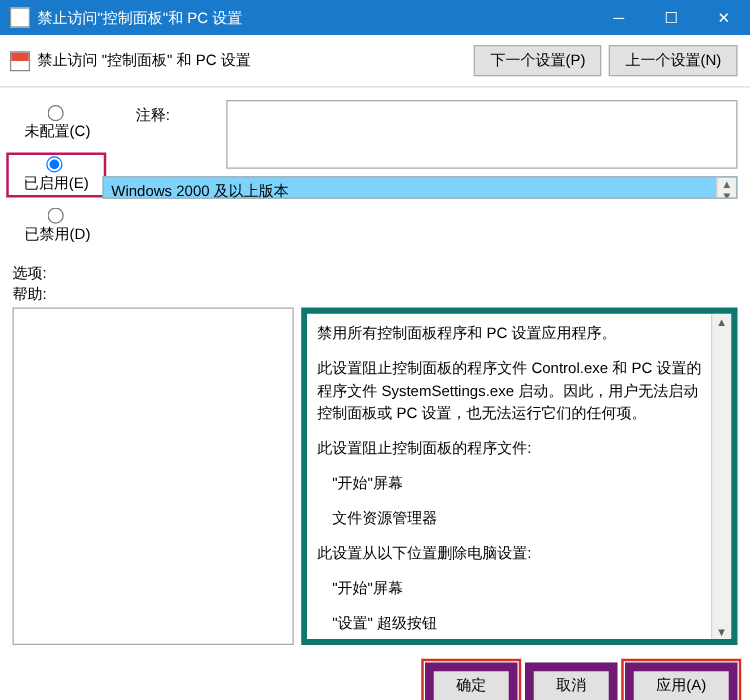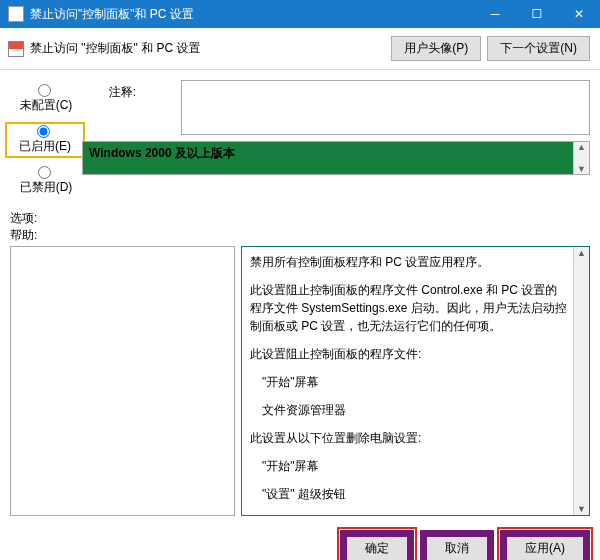--- a/index.html
+++ b/index.html
@@ -61,21 +61,21 @@
     }
     .radio-row {
       display: flex;
       align-items: center;
       margin-bottom: 8px;
       white-space: nowrap;
       flex-direction: column;
     }
     .radio-row input { margin-right: 4px; }
     .highlight-red {
-      border: 2px solid #eab308;
+      border: 2px solid #be185d;
       padding: 1px 3px;
       margin-left: -5px; margin-right: -3px;
     }
     .right-col { flex: 1; }
     .field-row {
       display: flex;
       margin-bottom: 6px;
       gap: 39px;
     }
     .field-label {
@@ -89,27 +89,26 @@
       height: 55px;
       border: 1px solid #a9a9a9;
       background: #fff;
       resize: none;
       font-family: inherit;
       font-size: 12px;
       padding: 2px;
     }
     .platform-box {
       flex: 1;
-      height: 34px;
+      height: 18px;
       border: 1px solid #a9a9a9;
-      background: #15803d;
+      background: #7dd3fc;
       position: relative;
       padding: 3px 6px;
       overflow: hidden;
-      font-weight: bold;
     }
     .platform-box .sb {
       position: absolute; right:0; top:0; bottom:0; width:16px;
       background:#f0f0f0; border-left:1px solid #ccc;
       display:flex; flex-direction:column; justify-content:space-between;
     }
     .platform-box .sb span{ text-align:center; font-size:9px; color:#666;}
     .sub-labels {
       display: flex;
       padding: 6px 10px 2px 10px;
@@ -120,21 +119,21 @@
       margin: 0 0 0 10px;
       width: 225px;
       height: 270px;
       border: 1px solid #a9a9a9;
       background: #fff;
     }
     .help-box {
       margin: 0 10px 0 6px;
       flex: 1;
       height: 270px;
-      border: 1px solid #0f766e;
+      border: 5px solid #0f766e;
       background: #fff;
       overflow-y: auto;
       padding: 6px 8px;
       position: relative;
     }
     .help-box p { margin-bottom: 10px; line-height: 1.5; }
     .help-box .indent { text-indent: 1em; }
     .lower { display:flex; }
     .footer {
       display: flex;
@@ -165,22 +164,22 @@
   <div class="icon"></div>
   <div class="title">禁止访问"控制面板"和 PC 设置</div>
   <div class="winbtn">─</div>
   <div class="winbtn">☐</div>
   <div class="winbtn">✕</div>
 </div>
 
 <div class="header-row">
   <div class="hicon"></div>
   <div class="htitle">禁止访问 "控制面板" 和 PC 设置</div>
-  <button class="nav-btn">用户头像(P)</button>
-  <button class="nav-btn">下一个设置(N)</button>
+  <button class="nav-btn">下一个设置(P)</button>
+  <button class="nav-btn">上一个设置(N)</button>
 </div>
 
 <div class="body">
   <div class="left-col">
     <label class="radio-row">
       <input type="radio" name="state" style="">
       <span>未配置(C)</span>
     </label>
     <label class="radio-row highlight-red">
       <input type="radio" name="state" checked="" style="">

